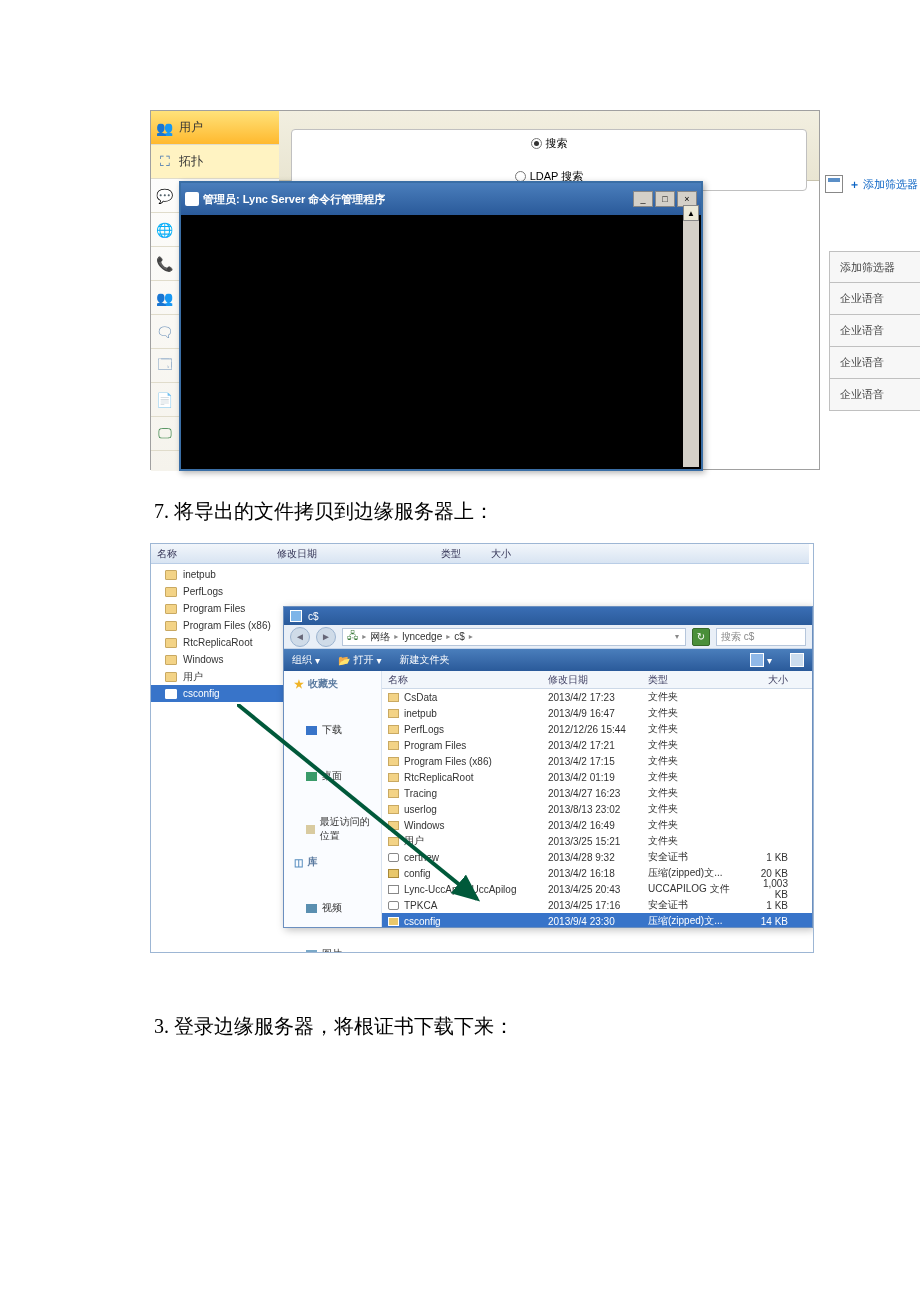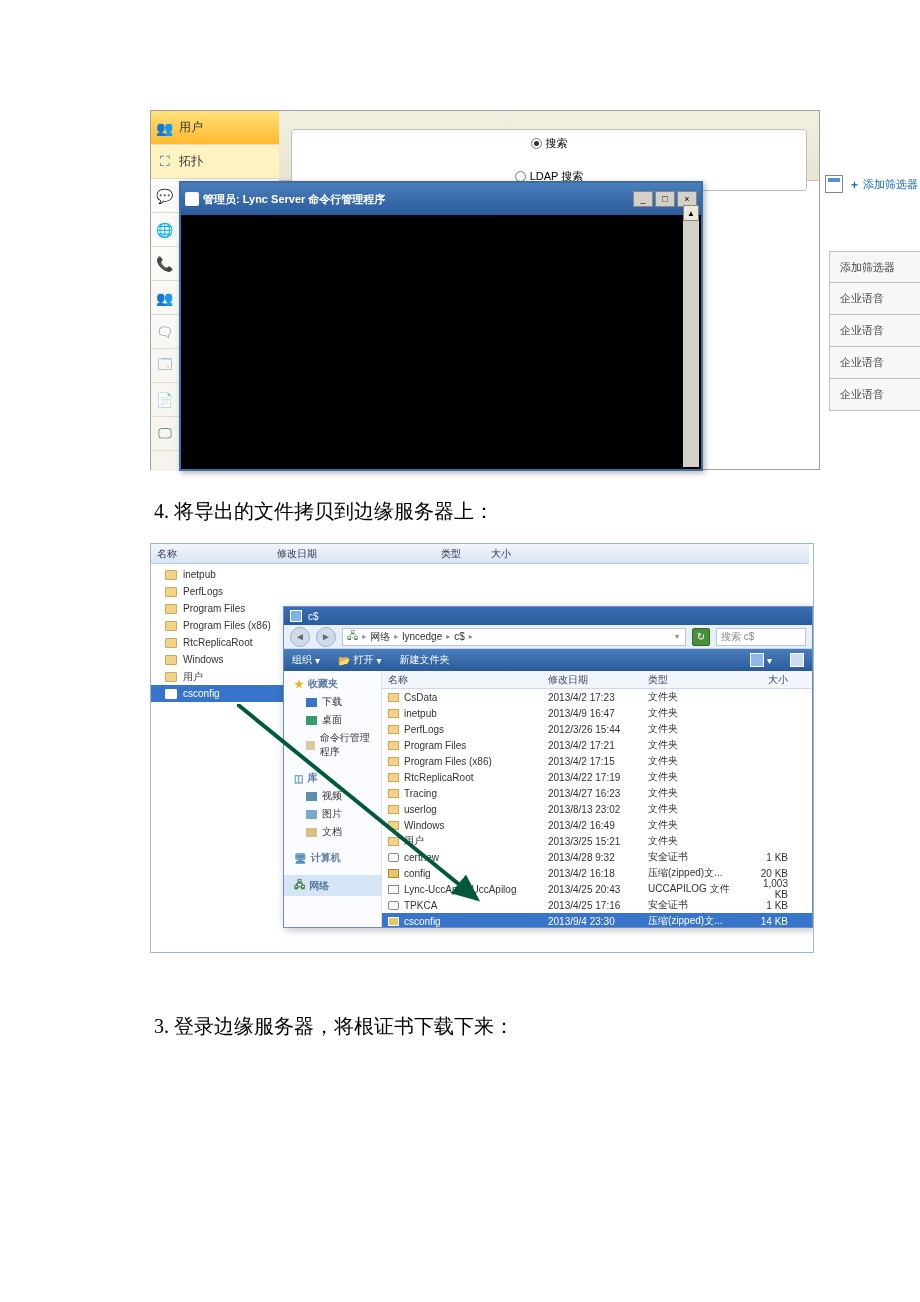--- a/index.html
+++ b/index.html
@@ -69,21 +69,21 @@
   
   .re-toolbar { height:22px; background: linear-gradient(#4a7ebc,#2a5a9a); display:flex; align-items:center; padding:0 8px; gap:18px; font-size:10px; color:#fff;}
   .re-toolbar .tbtn { display:flex; align-items:center; gap:3px;}
   .re-toolbar .spacer { flex:1; }
   .view-ico { width:14px; height:14px; background:#8fb8e8; border:1px solid #fff; }
   
   .re-main { display:flex; height: calc(100% - 64px); }
   .re-fav { width:98px; border-right:1px solid #d8e2ef; background:#fafcff; font-size:10px; padding-top:4px; }
   .fav-group { font-weight:bold; color:#5a7aa0; padding:2px 6px 2px 10px; display:flex; align-items:center; gap:4px;}
   .fav-star { color:#f0b428; font-size:11px;}
-  .fav-item { padding:2px 6px 2px 22px; color:#333; display:flex; align-items:center; gap:5px; position:relative;}
+  .fav-item { padding:2px 6px 2px 22px; color:#333; display:flex; align-items:center; gap:5px; position:relative;margin-top:28px;}
   .fi-ico { width:11px; height:9px; background:#8fb8e8; }
   .fi-ico.dl { background:#3874c9;}
   .fi-ico.dk { background:#3a9b6a;}
   .fi-ico.rc { background:#d9cba0;}
   
   .re-files { flex:1; overflow:hidden; background:#fff;}
   .fh { display:flex; height:18px; background:#f2f6fb; border-bottom:1px solid #cdd9e8; font-size:10px; color:#446; align-items:center;}
   .fh > div, .fr > div { padding-left:6px; }
   .col-name { width:160px; }
   .col-date { width:100px; }
@@ -216,21 +216,21 @@
         <div class="win-btn">□</div>
         <div class="win-btn">×</div>
       </div>
     </div>
     <div class="scroll-v">
       <div class="arrow">▲</div>
     </div>
   </div>
 </div>
 
-<div class="doc-text">4. 将导出的文件拷贝到边缘服务器上：</div>
+<div class="doc-text">7. 将导出的文件拷贝到边缘服务器上：</div>
 
 <div class="shot2">
 
   <div class="left-explorer">
     <div class="le-header">
       <span style="width:120px">名称</span>
       <span>修改日期</span>
     </div>
     <div class="le-list" id="le-list">
         <div class="le-row">
@@ -329,21 +329,21 @@
         <div class="fav-item">
             <span class="fi-ico dl"></span>
             <span>下载</span>
           </div>
         <div class="fav-item">
             <span class="fi-ico dk"></span>
             <span>桌面</span>
           </div>
         <div class="fav-item">
             <span class="fi-ico rc"></span>
-            <span>命令行管理程序</span>
+            <span>最近访问的位置</span>
           </div>
         <div style="height:8px"></div>
         <div class="fav-group">
             <span style="color:#5a8fc0">◫</span>
             <span>库</span>
           </div>
         <div class="fav-item">
             <span class="fi-ico" style="background:#5a8fb0"></span>
             <span>视频</span>
           </div>
@@ -390,21 +390,21 @@
               </div>
               <div class="col-date">2013/4/9 16:47</div>
               <div class="col-type">文件夹</div>
               <div class="col-size"></div>
             </div>
             <div class="fr">
               <div class="col-name">
                 <span class="fico"></span>
                 <span>PerfLogs</span>
               </div>
-              <div class="col-date">2012/3/26 15:44</div>
+              <div class="col-date">2012/12/26 15:44</div>
               <div class="col-type">文件夹</div>
               <div class="col-size"></div>
             </div>
             <div class="fr">
               <div class="col-name">
                 <span class="fico"></span>
                 <span>Program Files</span>
               </div>
               <div class="col-date">2013/4/2 17:21</div>
               <div class="col-type">文件夹</div>
@@ -417,21 +417,21 @@
               </div>
               <div class="col-date">2013/4/2 17:15</div>
               <div class="col-type">文件夹</div>
               <div class="col-size"></div>
             </div>
             <div class="fr">
               <div class="col-name">
                 <span class="fico"></span>
                 <span>RtcReplicaRoot</span>
               </div>
-              <div class="col-date">2013/4/22 17:19</div>
+              <div class="col-date">2013/4/2 01:19</div>
               <div class="col-type">文件夹</div>
               <div class="col-size"></div>
             </div>
             <div class="fr">
               <div class="col-name">
                 <span class="fico"></span>
                 <span>Tracing</span>
               </div>
               <div class="col-date">2013/4/27 16:23</div>
               <div class="col-type">文件夹</div>

